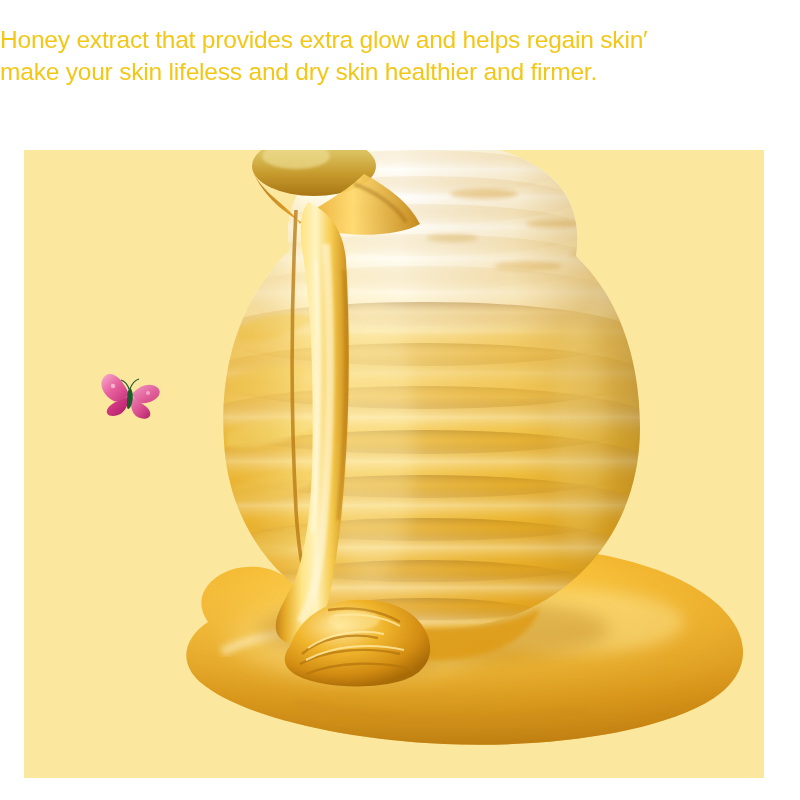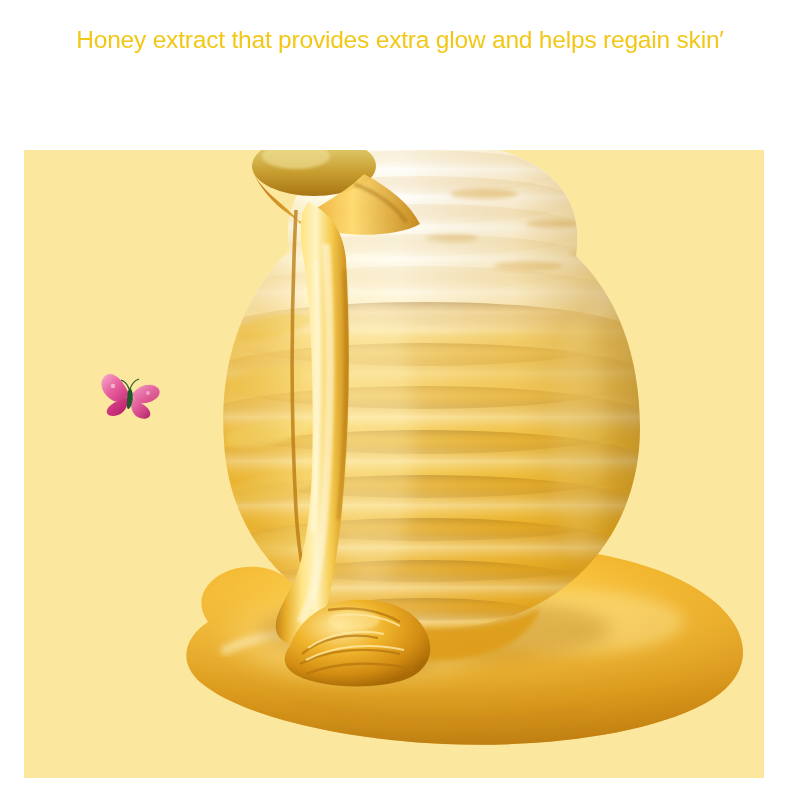--- a/index.html
+++ b/index.html
@@ -15,21 +15,21 @@
     width:800px; height:800px;
     background:#ffffff;
     overflow:hidden;
   }
 
   
   .headline{
     position:absolute;
     left:0; top:24px;
     width:800px;
-    text-align:center;
+    text-align:left;
     color:#F2C718;
     font-size:24.5px;
     line-height:32px;
     letter-spacing:-0.2px;
     font-weight:400;
     white-space:nowrap;
   }
   .headline .ln{ display:block; }
   .headline .ln2{ }
   .headline .ln3{ }
@@ -73,20 +73,21 @@
 
   svg{ display:block; overflow:visible; }
 </style>
 </head>
 <body>
 
 <div class="poster">
 
   <div class="headline">
     <span class="ln ln1">Honey extract that provides extra glow and helps regain skin′</span>
+    <span class="ln ln3">make your skin lifeless and dry skin healthier and firmer.</span>
   </div>
 
   <div class="panel">
 
     <div class="pool">
       <svg width="620" height="226" viewBox="0 0 620 226">
         <defs>
           <radialGradient id="poolG" cx="42%" cy="36%" r="78%">
             <stop offset="0%" stop-color="#FFE07A"></stop>
             <stop offset="34%" stop-color="#FBC63E"></stop>

